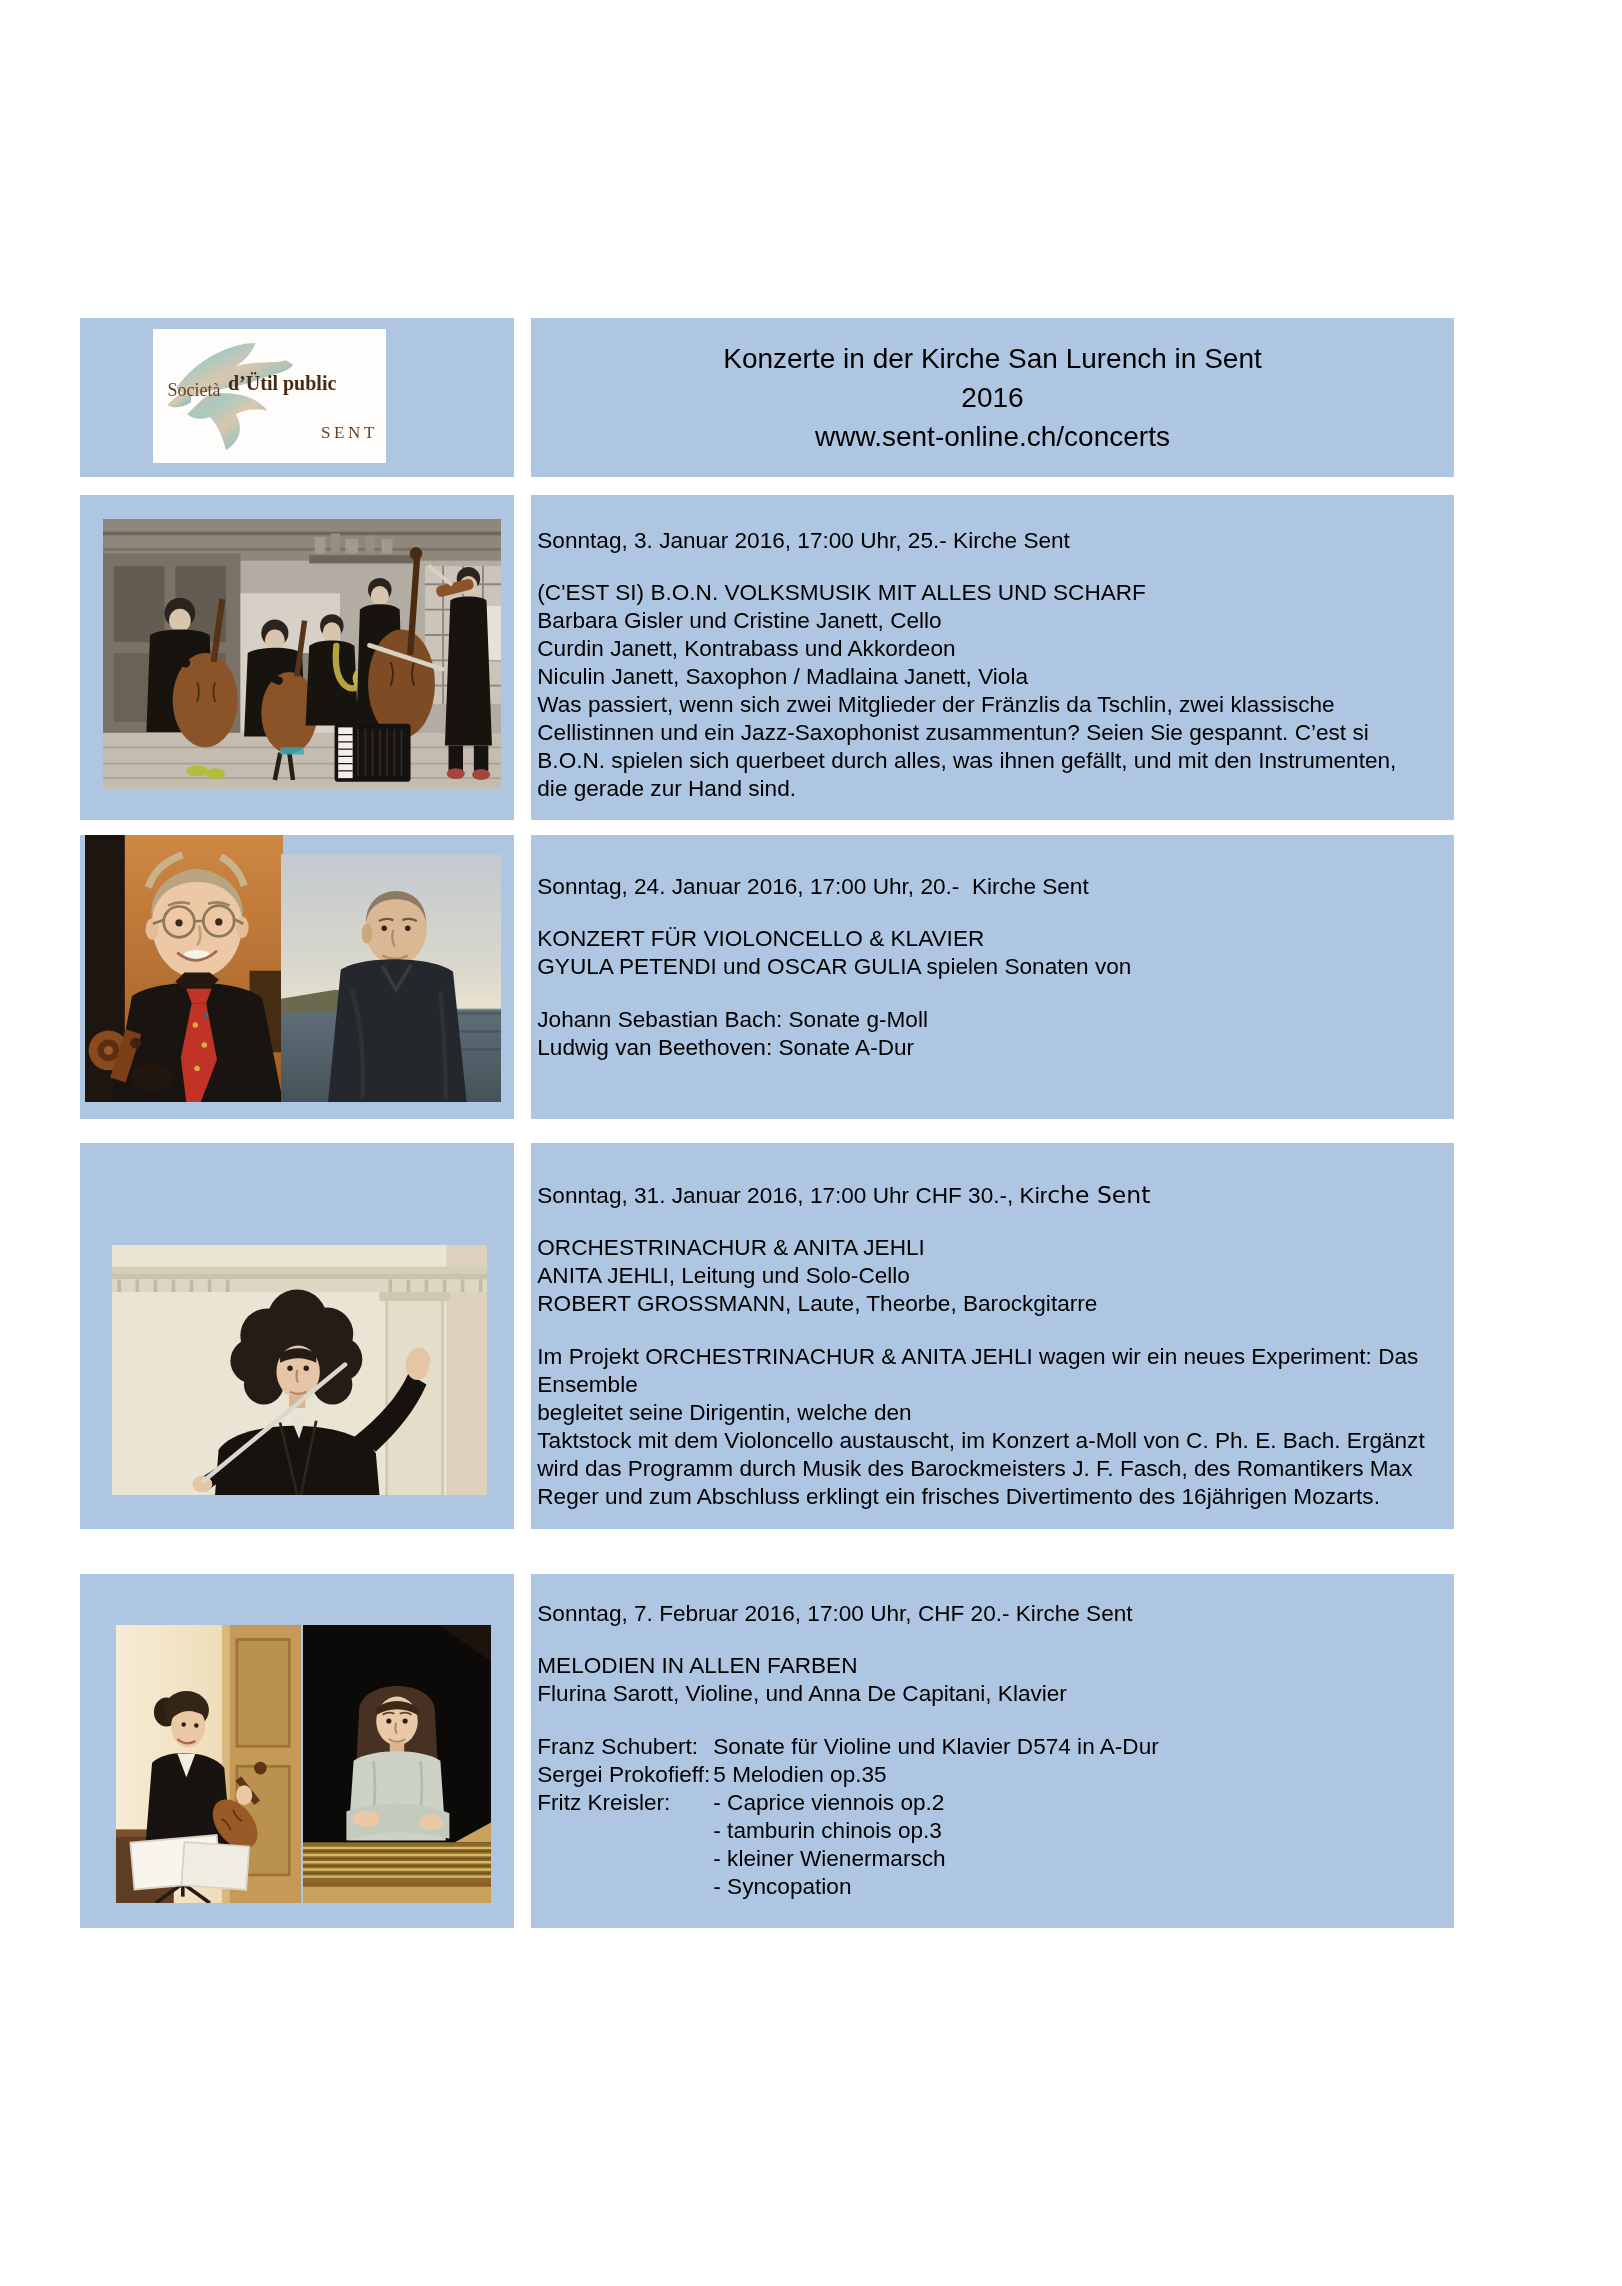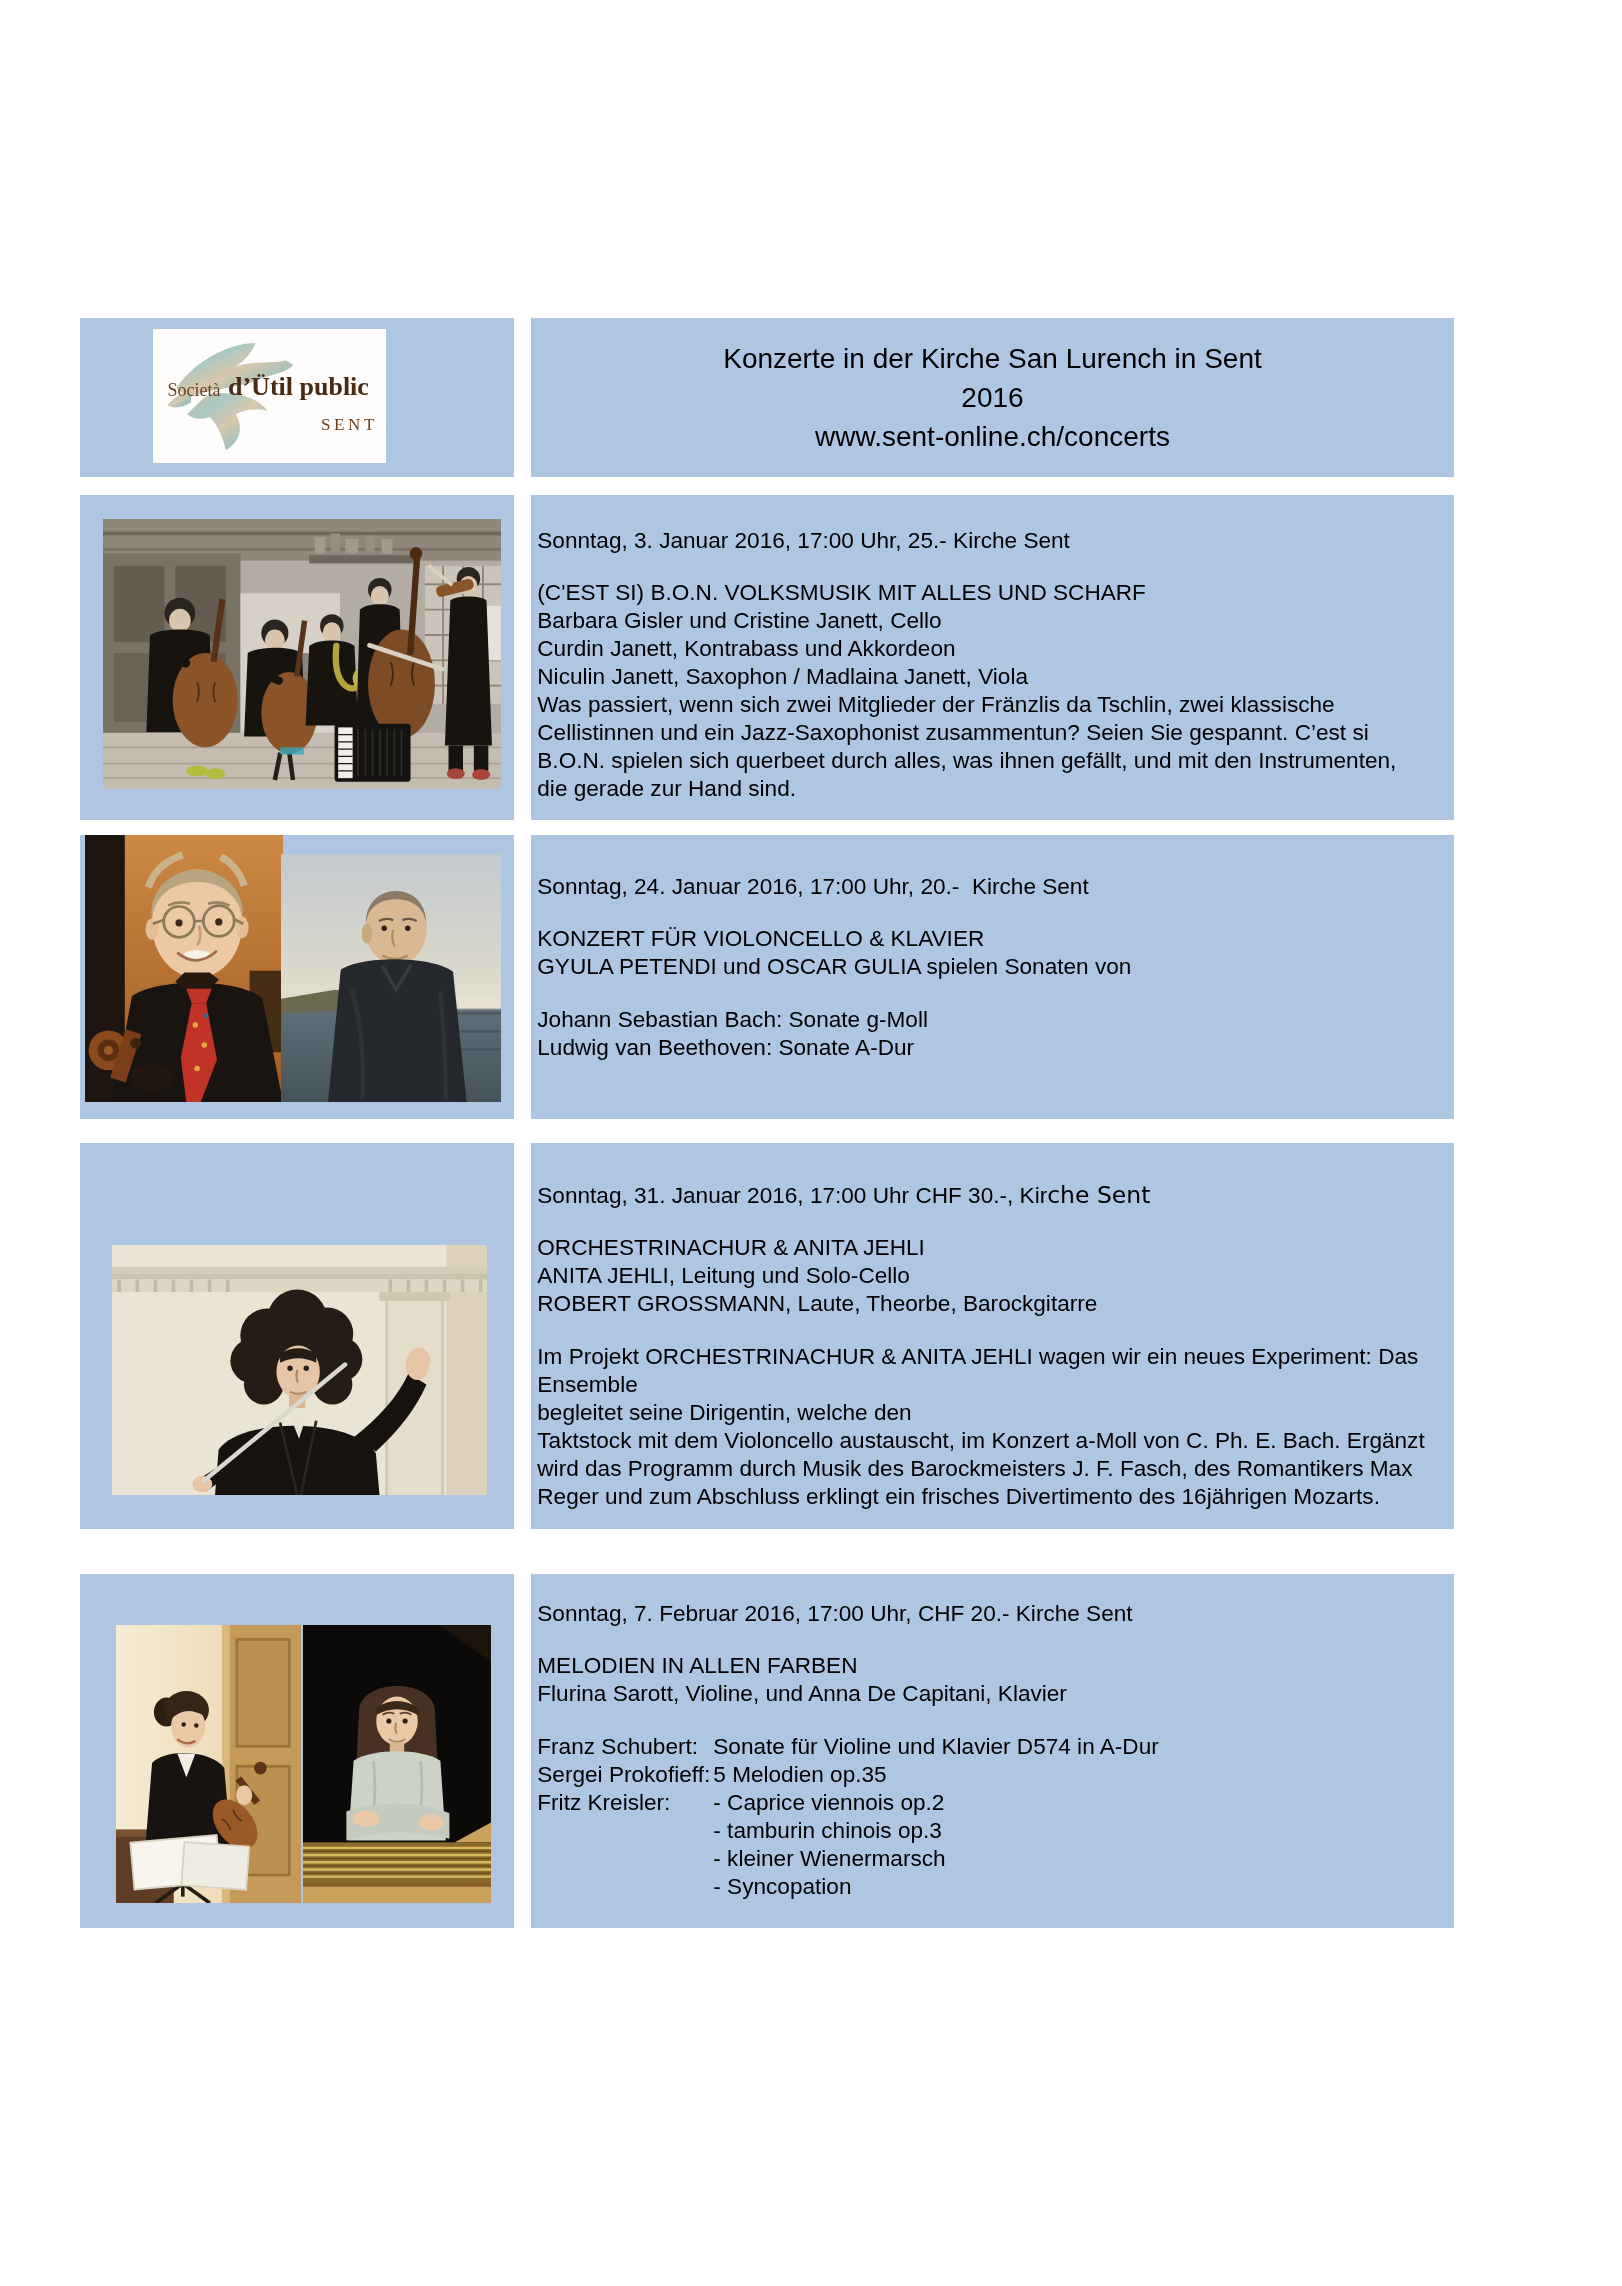--- a/index.html
+++ b/index.html
@@ -17,22 +17,22 @@
   
   .title-box{display:flex;flex-direction:column;justify-content:center;align-items:center;
              text-align:center;font-size:28px;line-height:39px;}
 
   
   .logo-box{position:absolute;left:73px;top:11px;width:233px;height:134px;background:#fefdfb;}
   .logo-bird{position:absolute;left:7.2px;top:5.4px;width:149px;height:119px;}
   .logo-small{position:absolute;left:14.5px;top:51px;font-family:"Liberation Serif",serif;
               font-size:18px;color:var(--logo-brown,#6b3f1d);}
   .logo-bold{position:absolute;left:75px;top:43px;font-family:"Liberation Serif",serif;
-             font-weight:bold;font-size:26px;color:var(--logo-brown-dark,#4a2a10);}
-  .logo-sent{position:absolute;right:8.1px;top:86px;font-family:"Liberation Serif",serif;
+             font-weight:bold;font-size:20px;color:var(--logo-brown-dark,#4a2a10);}
+  .logo-sent{position:absolute;right:8.1px;top:94px;font-family:"Liberation Serif",serif;
              font-size:17px;letter-spacing:3.6px;color:var(--logo-brown,#6b3f1d);}
 
   
   .txt{font-size:22.6px;line-height:28px;overflow:hidden;}
   .txt .inner{padding-left:6.3px;padding-right:27px;}
   .pt1{padding-top:32px;} .pt2{padding-top:38px;} .pt3{padding-top:38px;} .pt4{padding-top:26px;}
   .t-line{white-space:pre-wrap;min-height:28px;}
   .blank{height:24.4px;}
   .t-para{white-space:normal;}
   .alt-font{font-family:"DejaVu Sans",sans-serif;font-size:23.5px;}

